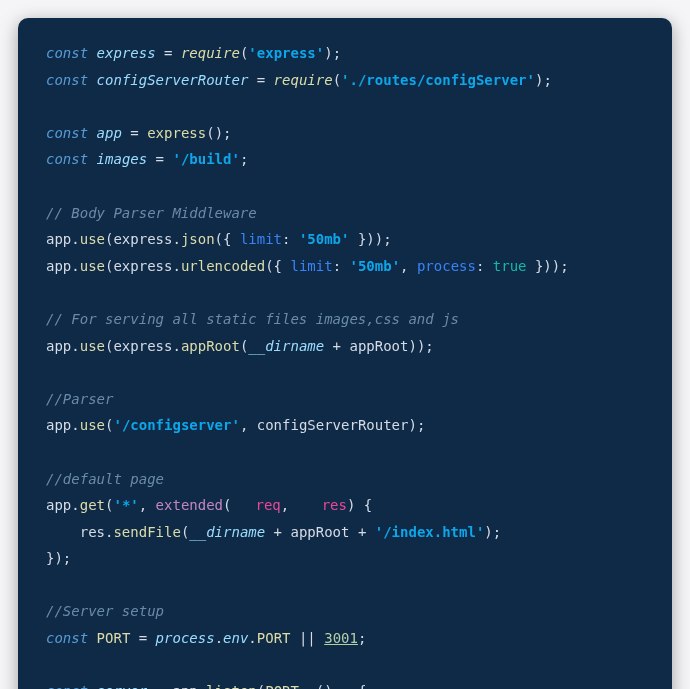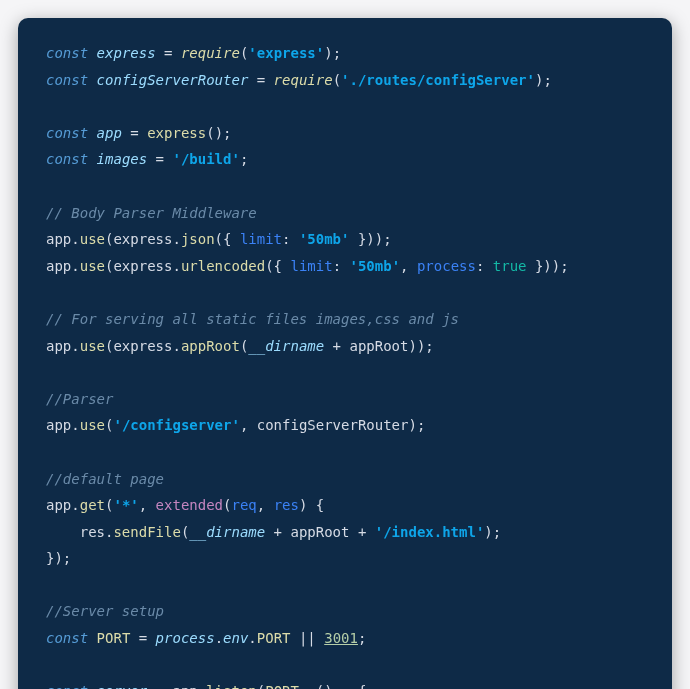--- a/index.html
+++ b/index.html
@@ -29,21 +29,21 @@
     .fnreq{ color: #dcdcaa; font-style: italic; text-align: right; }   
     .fn   { color: #dcdcaa; }                        
     .fnkw { color: #c586c0; }                        
     .str  { color: #0ea5e9; font-weight: bold; }                        
     .num  { color: #b5cea8; text-decoration: underline; }                        
     .bool { color: #14b8a6; }                        
     .prop { color: #3b82f6; }                        
     .propit{ color: #9cdcfe; font-style: italic; }   
     .pun  { color: #d6dbe5; }                        
     .com  { color: #6a8aa8; font-style: italic; }                       
-    .param{ color: #3b82f6; }
+    .param{ color: #ec4899; margin-left: 24px; }
     .id   { color: #dcdcaa; }    
     .bar  { color: #d6dbe5; }
   </style>
 </head>
 <body>
 
 <div class="code-card">
 <pre><span class="kw">const</span> <span class="var">express</span><span class="pun"> = </span><span class="fnreq">require</span><span class="pun">(</span><span class="str">'express'</span><span class="pun">)</span><span class="pun">;</span>
 <span class="kw">const</span> <span class="var">configServerRouter</span><span class="pun"> = </span><span class="fnreq">require</span><span class="pun">(</span><span class="str">'./routes/configServer'</span><span class="pun">)</span><span class="pun">;</span>
 

